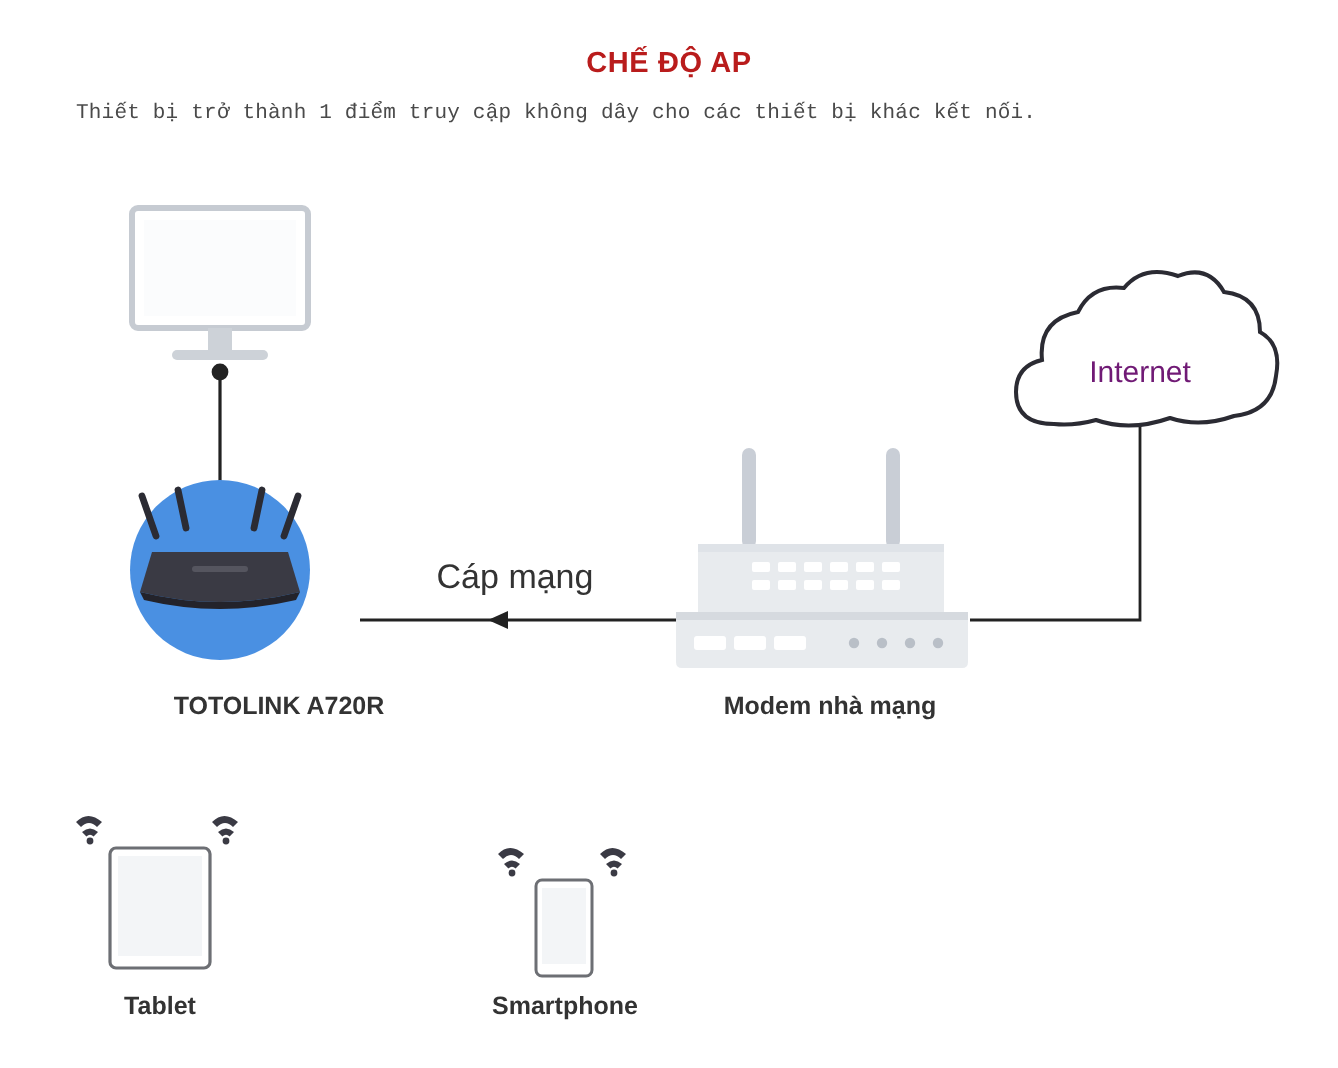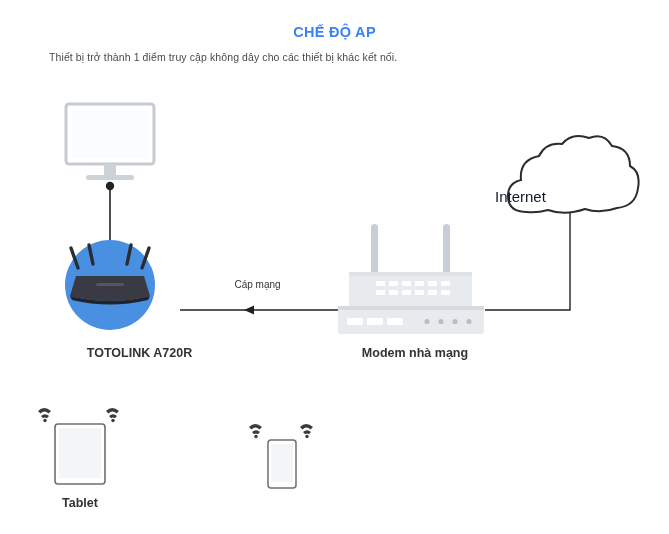--- a/index.html
+++ b/index.html
@@ -21,54 +21,54 @@
     height: 534px;
   }
   .title {
     position: absolute;
     left: 0;
     top: 24px;
     width: 669px;
     text-align: center;
     font-size: 14.5px;
     font-weight: bold;
-    color: #3b82f6;
+    color: #b91c1c;
     letter-spacing: 0.3px;
   }
   .subtitle {
     position: absolute;
-    left: 49px;
+    left: 38px;
     top: 51px;
     font-size: 10.5px;
     color: #4a4a4a;
     letter-spacing: 0.1px;
+    font-family: Liberation Mono, monospace;
   }
   .node-label {
     position: absolute;
     font-size: 12.5px;
     font-weight: bold;
     color: #333333;
     text-align: center;
     white-space: nowrap;
   }
   .edge-label {
     position: absolute;
-    font-size: 10px;
+    font-size: 17px;
     color: #333333;
     text-align: center;
     white-space: nowrap;
   }
   .cloud-label {
     position: absolute;
     font-size: 15px;
-    color: #0f172a;
+    color: #701a75;
     font-weight: normal;
-    text-align: left;
+    text-align: center;
     white-space: nowrap;
-    margin-top: 10px;
   }
   #router-label { left: 0px; top: 346px; width: 255px; padding-left: 12px; }
   #modem-label  { left: 295px; top: 346px; width: 240px; }
   #tablet-label { left: 10px; top: 496px; width: 140px; }
   #phone-label  { left: 200px; top: 496px; width: 165px; }
   #cable-label  { left: 175px; top: 279px; width: 165px; }
   #internet-label { left: 495px; top: 178px; width: 150px; }
   .svg-layer { position: absolute; left: 0; top: 0; }
 </style>
 </head>
@@ -204,14 +204,15 @@
       </g>
     </g>
 
   </svg>
 
   <div class="cloud-label" id="internet-label">Internet</div>
   <div class="edge-label" id="cable-label">Cáp mạng</div>
   <div class="node-label" id="router-label">TOTOLINK A720R</div>
   <div class="node-label" id="tablet-label">Tablet</div>
   <div class="node-label" id="modem-label">Modem nhà mạng</div>
+  <div class="node-label" id="phone-label">Smartphone</div>
 
 </div>
 
 </body></html>

